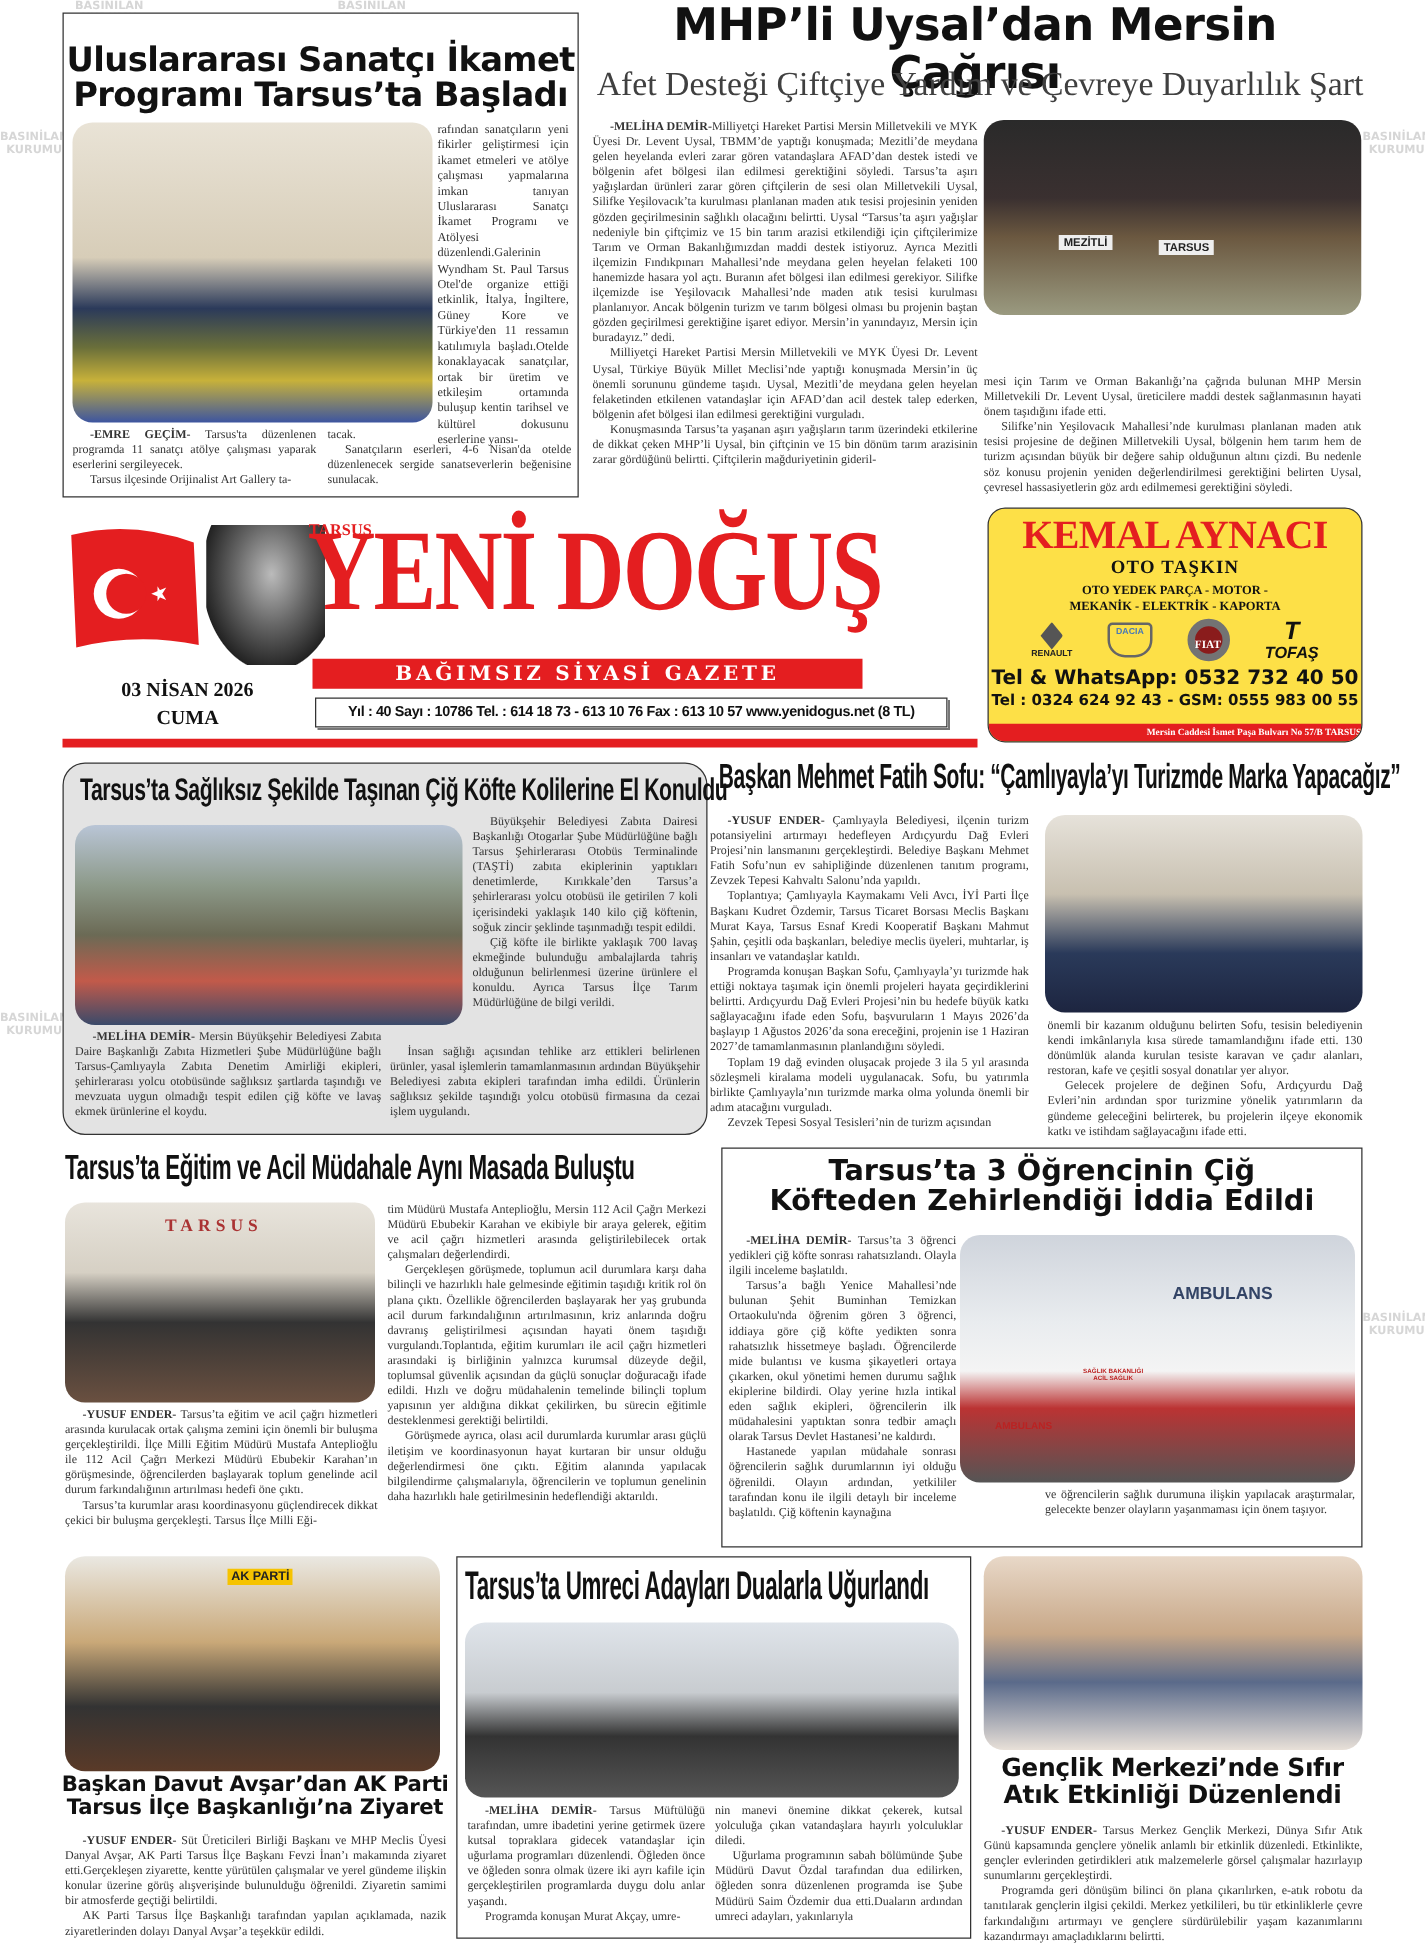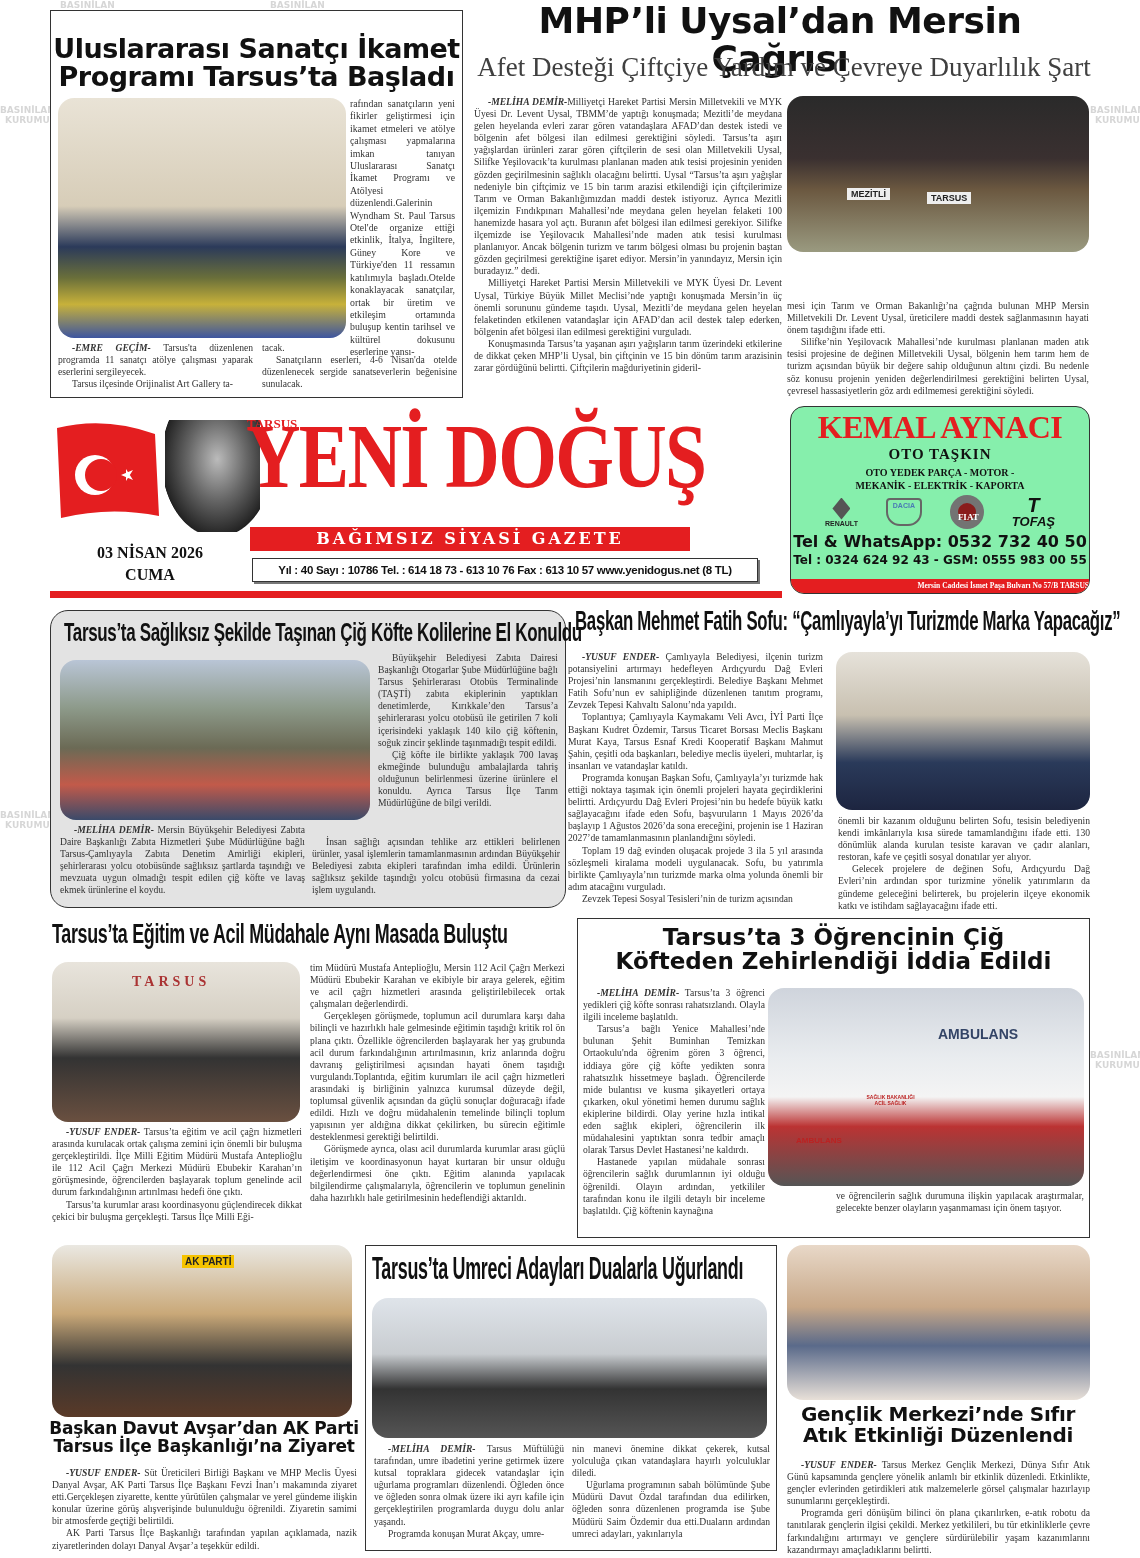--- a/index.html
+++ b/index.html
@@ -3,21 +3,21 @@
 <meta charset="utf-8">
 <style>
 *{box-sizing:border-box;margin:0;padding:0}
 body{width:1140px;height:1558px;background:#fff;font-family:"Liberation Serif",serif;color:#222;position:relative;overflow:hidden}
 .abs{position:absolute}
 .box{border:1.5px solid #333;background:#fff}
 .headline{font-family:"DejaVu Sans",sans-serif;font-weight:900;color:#111;letter-spacing:-0.5px;line-height:1.05;text-align:center}
 .cond{font-family:"Liberation Sans",sans-serif;font-weight:bold;transform-origin:left top;white-space:nowrap;color:#111}
 .body{font-size:9.6px;line-height:12.1px;text-align:justify;color:#333}
 .body p{text-indent:14px}
-.body b{font-style:italic}
+.body b{}
 .photo{border-radius:16px;overflow:hidden;position:absolute}
 .ph-art{background:linear-gradient(180deg,#e9e3d6 0%,#d7cdb8 45%,#2b3a5a 62%,#6a6f3a 75%,#c7b13a 86%,#3d55a0 100%)}
 .ph-mhp{background:linear-gradient(180deg,#2a2a2a 0%,#3a3030 40%,#6b5840 60%,#9a9a80 100%)}
 .ph-digger{background:linear-gradient(180deg,#b9c5d6 0%,#8d9a8a 30%,#6b6a55 55%,#c25a4a 78%,#3a4a6a 100%)}
 .ph-sofu{background:linear-gradient(180deg,#e6e2da 0%,#c8c0b0 40%,#2a3a5a 70%,#1d2540 100%)}
 .ph-meet{background:linear-gradient(180deg,#e8e4dc 0%,#d6d0c4 35%,#333 60%,#6a5040 100%)}
 .ph-amb{background:linear-gradient(180deg,#cfd4dc 0%,#e9ecef 35%,#f4f4f4 55%,#b33 70%,#555 100%)}
 .ph-ak{background:linear-gradient(180deg,#eae8e2 0%,#c9a878 40%,#333 70%,#5a3a28 100%)}
 .ph-umre{background:linear-gradient(180deg,#dfe4ea 0%,#c8ccd0 40%,#333 65%,#555 100%)}
 .ph-genc{background:linear-gradient(180deg,#e8d8c8 0%,#c8a888 40%,#5a6a8a 65%,#e8e0d8 100%)}
@@ -81,32 +81,32 @@
   <div class="abs" style="left:165px;top:420px;width:95px;height:112px;background:radial-gradient(ellipse at 55% 35%,#bbb 0%,#666 40%,#222 75%,#fff 76%)"></div>
   <div class="abs red" style="left:247px;top:416px;font:bold 13px 'Liberation Serif',serif">TARSUS</div>
   <div class="abs red" style="left:246px;top:410px;font:bold 92px/1 'Liberation Serif',serif;letter-spacing:-2px;transform:scaleX(0.82);transform-origin:left top;white-space:nowrap">YENİ DOĞUŞ</div>
   <div class="abs" style="left:250px;top:527px;width:440px;height:24px;background:#e41e20;color:#fff;font:bold 16px/24px 'DejaVu Serif',serif;letter-spacing:3px;text-align:center">BAĞIMSIZ SİYASİ GAZETE</div>
   <div class="abs" style="left:80px;top:544px;width:140px;text-align:center;font:bold 16px 'Liberation Serif',serif;color:#111">03 NİSAN 2026</div>
   <div class="abs" style="left:80px;top:566px;width:140px;text-align:center;font:bold 16px 'Liberation Serif',serif;color:#111">CUMA</div>
   <div class="abs" style="left:252px;top:558px;width:506px;height:24px;border:1.5px solid #333;box-shadow:2px 2px 0 #777;font:bold 11.5px/22px 'Liberation Sans',sans-serif;color:#111;text-align:center;white-space:nowrap;letter-spacing:-0.3px">Yıl : 40 Sayı : 10786  Tel. : 614 18 73 - 613 10 76 Fax : 613 10 57  www.yenidogus.net  (8 TL)</div>
   <div class="abs" style="left:50px;top:591px;width:732px;height:7px;background:#e41e20"></div>
 </div>
 
-<div class="abs" style="left:790px;top:406px;width:300px;height:188px;border:1.5px solid #333;border-radius:14px;overflow:hidden;background:#86efac">
+<div class="abs" style="left:790px;top:406px;width:300px;height:188px;border:1.5px solid #333;border-radius:14px;overflow:hidden;background:#fde047">
   <div class="red" style="text-align:center;font:bold 32px/36px 'Liberation Serif',serif;letter-spacing:-0.5px;margin-top:2px">KEMAL AYNACI</div>
   <div style="text-align:center;font:bold 15px/18px 'Liberation Serif',serif;color:#111;letter-spacing:1px">OTO TAŞKIN</div>
   <div style="text-align:center;font:bold 10px/13px 'Liberation Serif',serif;color:#111;margin-top:3px">OTO YEDEK PARÇA - MOTOR -</div>
   <div style="text-align:center;font:bold 10px/13px 'Liberation Serif',serif;color:#111">MEKANİK - ELEKTRİK - KAPORTA</div>
   <div style="display:flex;justify-content:space-around;align-items:center;height:40px;padding:0 20px">
     <div style="text-align:center">
         <div style="width:18px;height:22px;margin:0 auto;background:#555;clip-path:polygon(50% 0,100% 50%,50% 100%,0 50%)"></div>
         <div style="font:bold 7px 'Liberation Sans',sans-serif">RENAULT</div>
       </div>
     <div style="width:36px;height:28px;border:2px solid #666;border-radius:4px 4px 14px 14px;font:bold 7px/12px 'Liberation Sans',sans-serif;color:#4a7ab5;text-align:center">DACIA</div>
-    <div style="width:34px;height:34px;border-radius:50%;background:#8a1c1c;border:8px solid #737373;color:#fff;font:bold 9px/28px 'Liberation Serif',serif;text-align:left">FIAT</div>
+    <div style="width:34px;height:34px;border-radius:50%;background:#8a1c1c;border:6px solid #737373;color:#fff;font:bold 9px/28px 'Liberation Serif',serif;text-align:left">FIAT</div>
     <div style="text-align:center;font:italic bold 13px 'Liberation Sans',sans-serif;color:#111"><div style="font-size:20px;line-height:18px">T</div><span>TOFAŞ</span></div>
   </div>
   <div style="text-align:center;font:bold 16px/20px 'DejaVu Sans',sans-serif;color:#111">Tel &amp; WhatsApp: 0532 732 40 50</div>
   <div style="text-align:center;font:bold 12px/17px 'DejaVu Sans',sans-serif;color:#111;white-space:nowrap">Tel : 0324 624 92 43 - GSM: 0555 983 00 55</div>
   <div style="position:absolute;left:0;bottom:0;width:100%;height:14px;background:#e41e20;color:#fff;font:bold 7.5px/14px 'Liberation Serif',serif;text-align:right">Mersin Caddesi  İsmet Paşa Bulvarı No 57/B   TARSUS</div>
 </div>
 
 <div class="abs" style="left:50px;top:610px;width:516px;height:298px;background:#e3e3e3;border:1.5px solid #333;border-radius:18px">
   <div class="cond" style="position:absolute;left:13px;top:7px;font-size:25px;transform:scaleX(0.68);letter-spacing:-0.5px">Tarsus’ta Sağlıksız Şekilde Taşınan Çiğ Köfte Kolilerine El Konuldu</div>
 </div>

